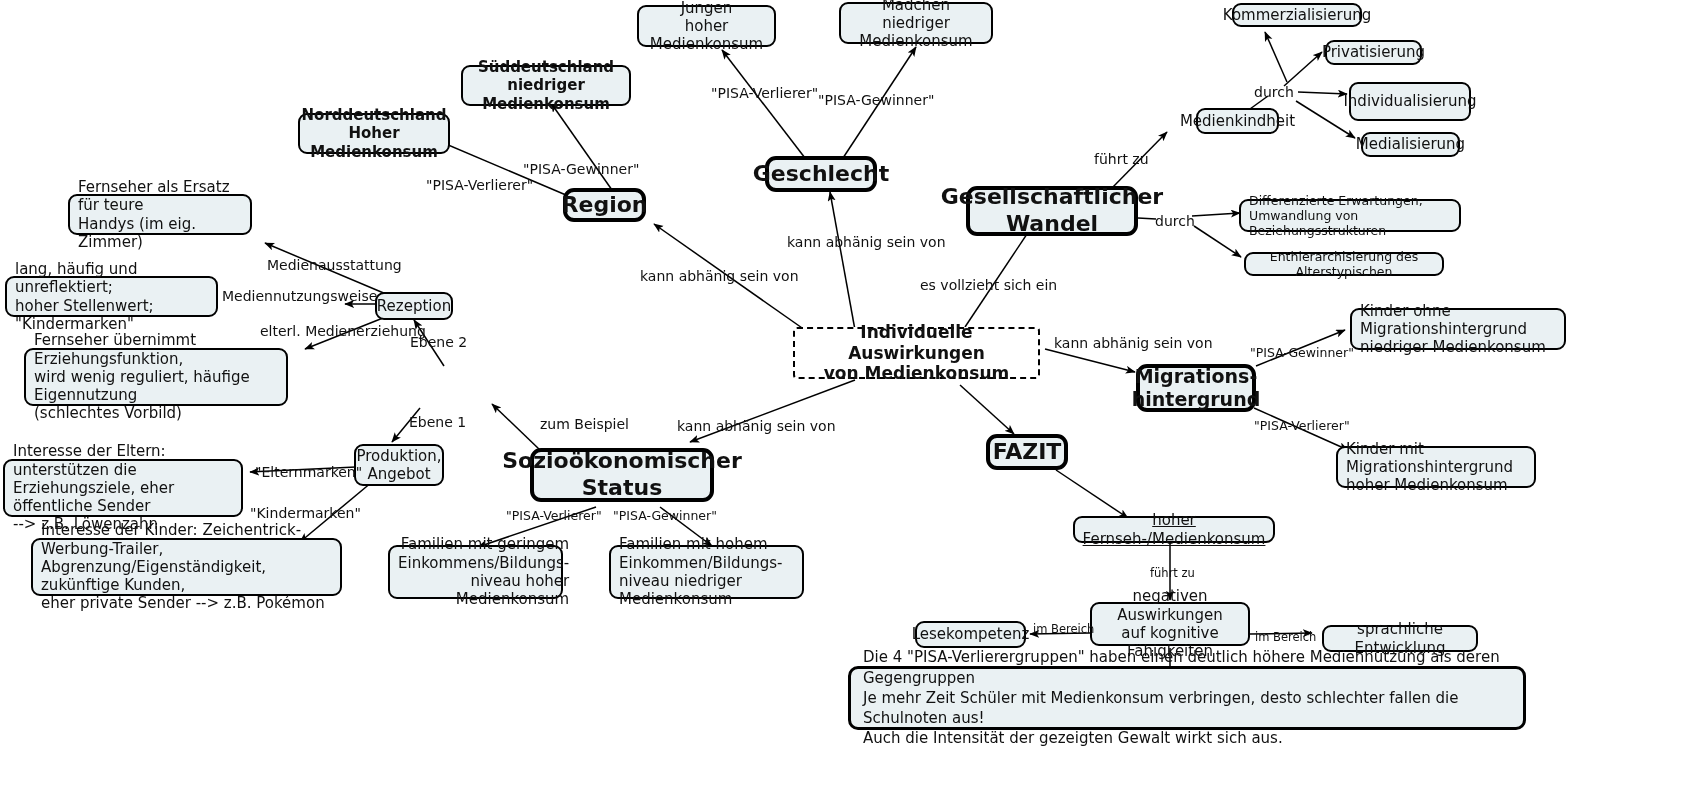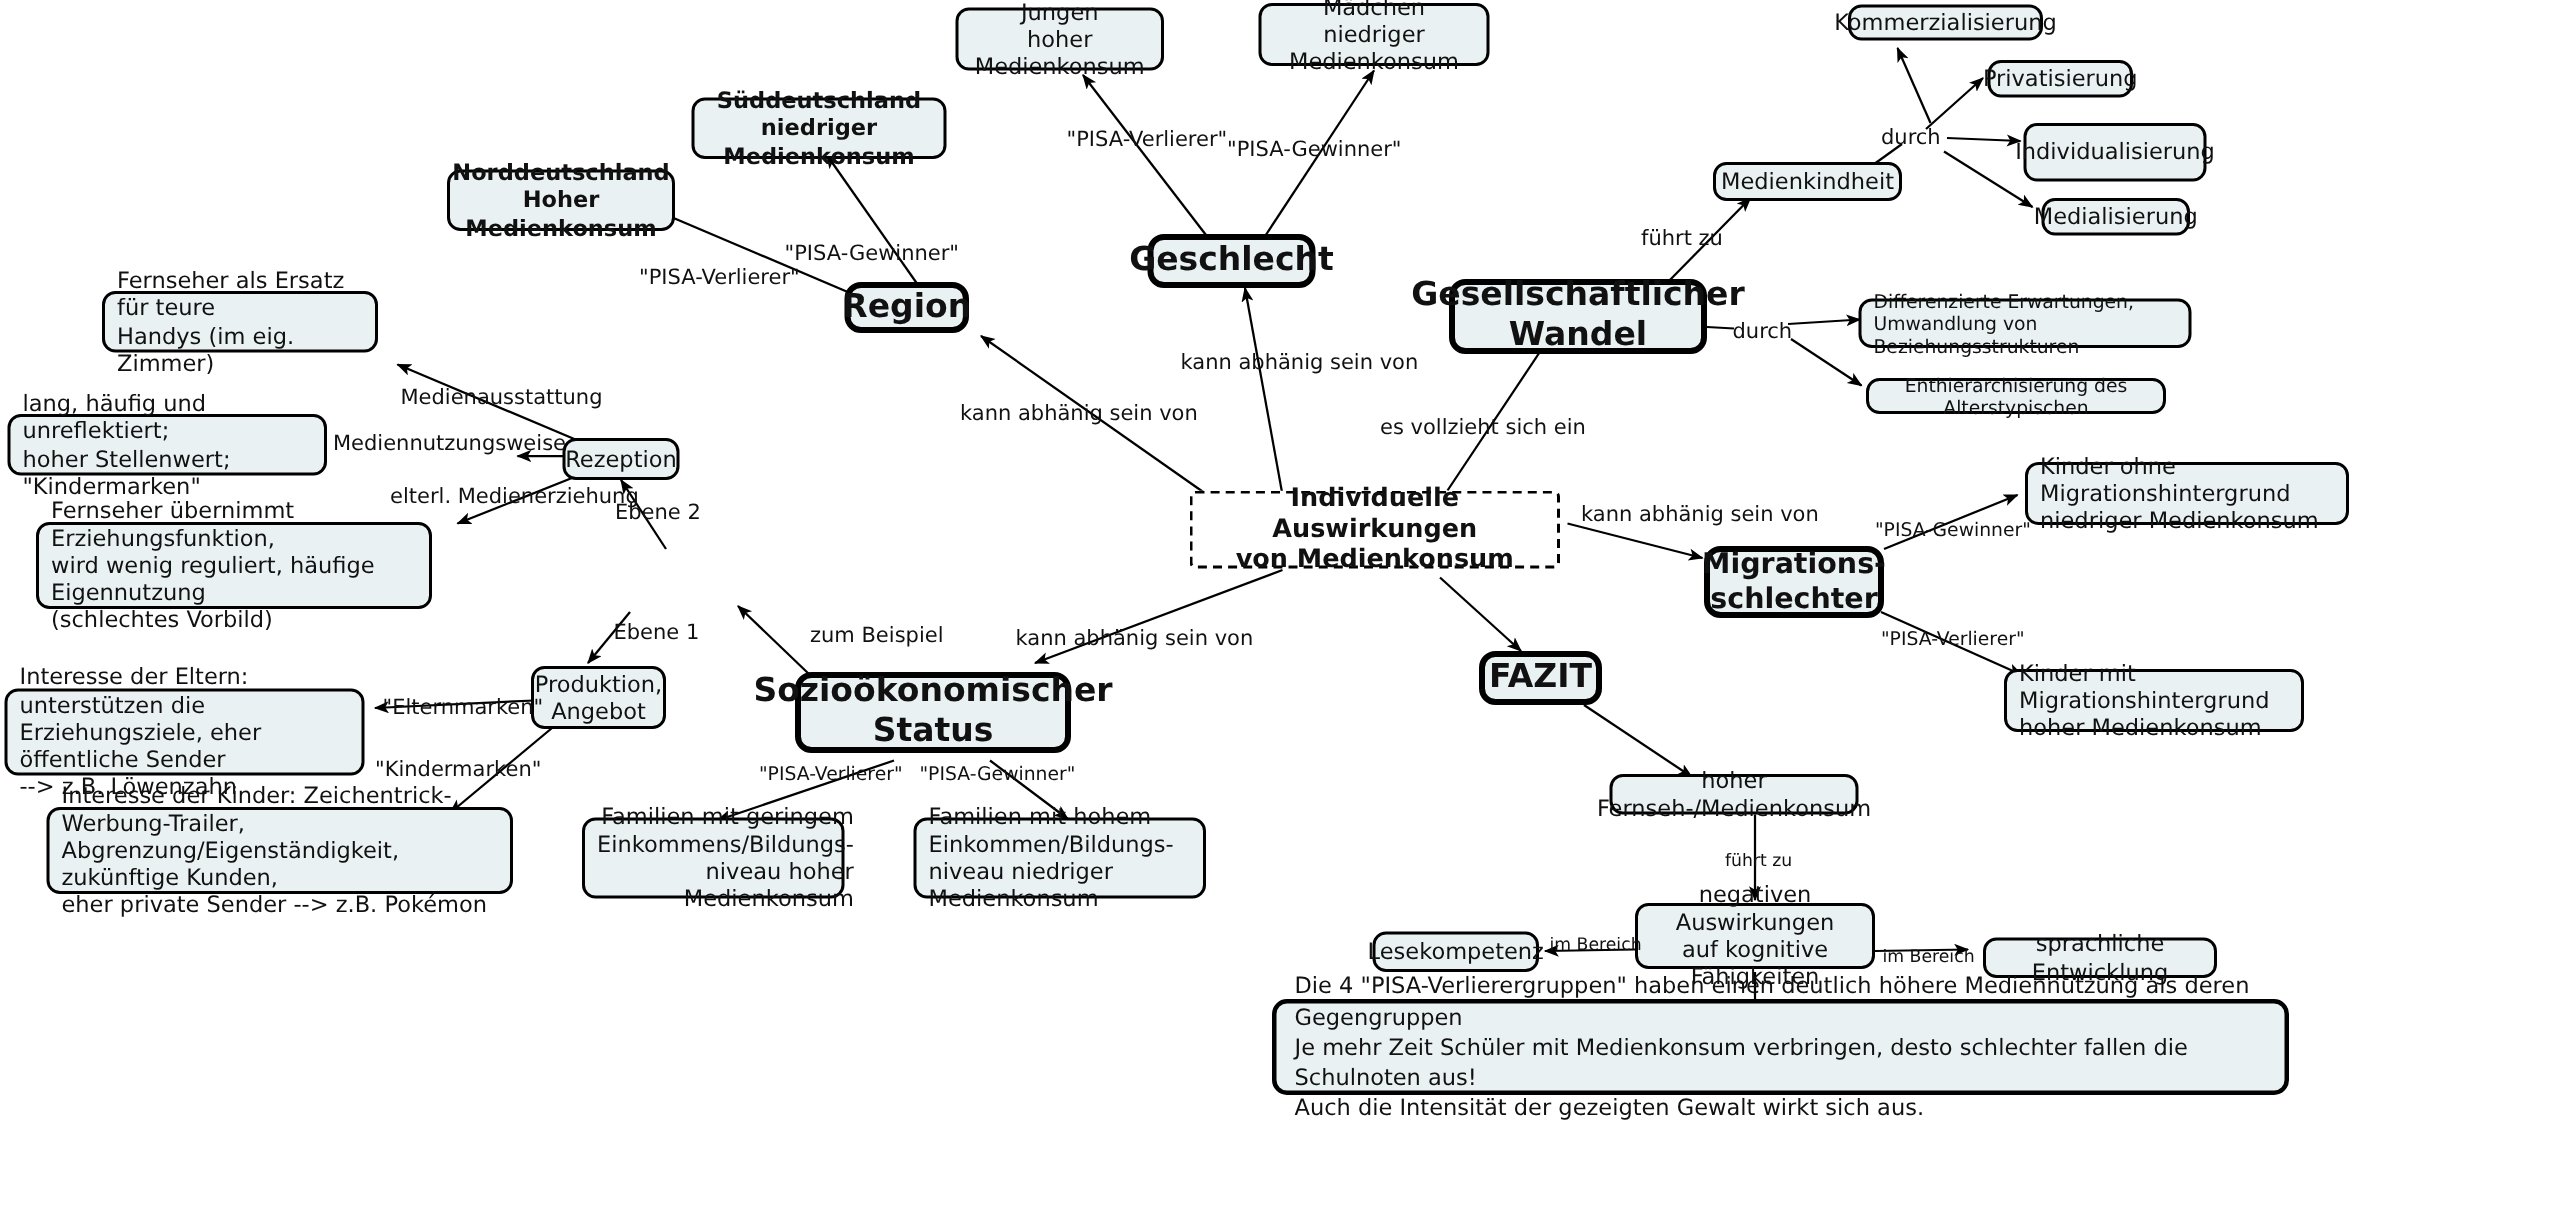--- a/index.html
+++ b/index.html
@@ -179,47 +179,47 @@
   <div class="node sub" style="left:609px;top:545px;width:195px;height:54px;text-align:left;justify-content:flex-start;">Familien mit hohem
 Einkommen/Bildungs-
 niveau niedriger Medienkonsum</div>
 
   <div class="node center" style="left:793px;top:327px;width:247px;height:52px;">Individuelle Auswirkungen
 von Medienkonsum</div>
 
   <div class="node main" style="left:966px;top:186px;width:172px;height:50px;">Gesellschaftlicher
 Wandel</div>
 
-  <div class="node sub" style="left:1142px;top:108px;width:126px;height:26px;">Medienkindheit</div>
+  <div class="node sub" style="left:1196px;top:108px;width:83px;height:26px;">Medienkindheit</div>
 
   <div class="node sub" style="left:1232px;top:3px;width:130px;height:24px;">Kommerzialisierung</div>
 
   <div class="node sub" style="left:1325px;top:40px;width:97px;height:25px;">Privatisierung</div>
 
   <div class="node sub" style="left:1349px;top:82px;width:122px;height:39px;">Individualisierung</div>
 
   <div class="node sub" style="left:1361px;top:132px;width:99px;height:25px;">Medialisierung</div>
 
   <div class="node tiny" style="left:1239px;top:199px;width:222px;height:33px;text-align:left;justify-content:flex-start;">Differenzierte Erwartungen,
 Umwandlung von Beziehungsstrukturen</div>
 
   <div class="node tiny" style="left:1244px;top:252px;width:200px;height:24px;">Enthierarchisierung des Alterstypischen</div>
 
   <div class="node main" style="left:1136px;top:364px;width:120px;height:48px;font-size:19px;">Migrations-
-schlechter</div>
+hintergrund</div>
 
   <div class="node sub" style="left:1350px;top:308px;width:216px;height:42px;text-align:left;justify-content:flex-start;">Kinder ohne Migrationshintergrund
 niedriger Medienkonsum</div>
 
   <div class="node sub" style="left:1336px;top:446px;width:200px;height:42px;text-align:left;justify-content:flex-start;">Kinder mit Migrationshintergrund
 hoher Medienkonsum</div>
 
   <div class="node main" style="left:986px;top:434px;width:82px;height:36px;">FAZIT</div>
 
-  <div class="node sub" style="left:1073px;top:516px;width:166px;height:27px;">hoher Fernseh-/Medienkonsum</div>
+  <div class="node sub" style="left:1073px;top:516px;width:202px;height:27px;text-decoration:underline;">hoher Fernseh-/Medienkonsum</div>
 
   <div class="node sub" style="left:1090px;top:602px;width:160px;height:44px;">negativen Auswirkungen
 auf kognitive Fähigkeiten</div>
 
   <div class="node sub" style="left:915px;top:621px;width:111px;height:27px;">Lesekompetenz</div>
 
   <div class="node sub" style="left:1322px;top:625px;width:156px;height:27px;">sprachliche Entwicklung</div>
 
   <div class="node summary" style="left:848px;top:666px;width:678px;height:64px;">Die 4 "PISA-Verlierergruppen" haben einen deutlich höhere Mediennutzung als deren Gegengruppen
 Je mehr Zeit Schüler mit Medienkonsum verbringen, desto schlechter fallen die Schulnoten aus!

